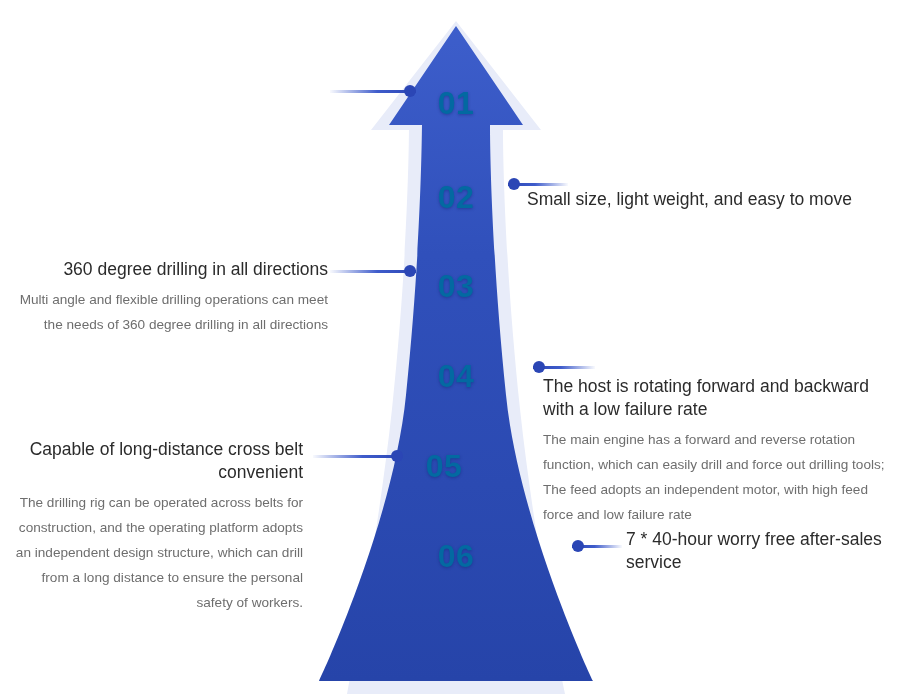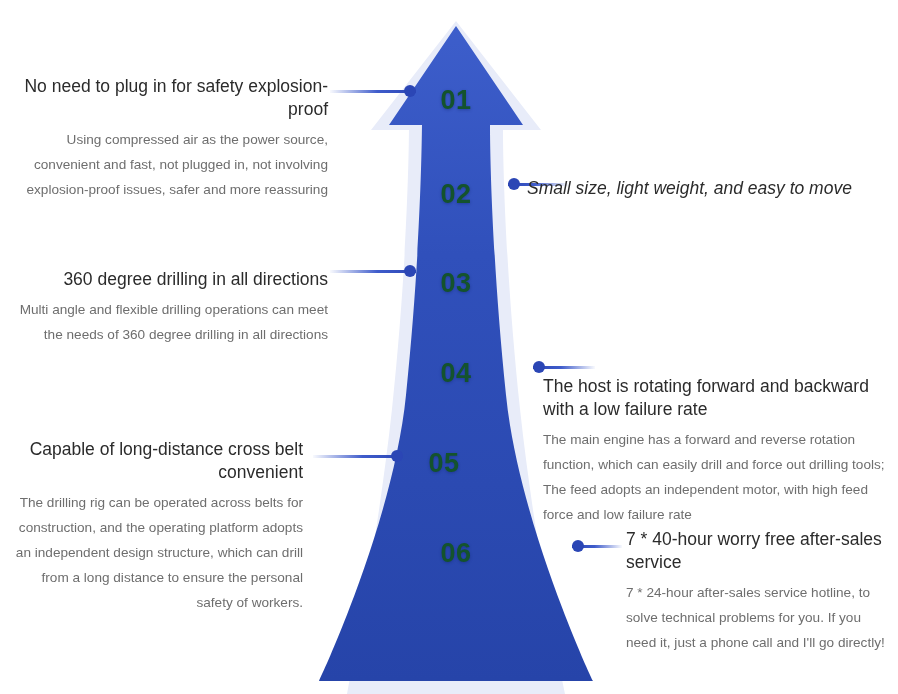--- a/index.html
+++ b/index.html
@@ -27,22 +27,22 @@
     width: 898px;
     height: 694px;
   }
 
   
   .step-number {
     position: absolute;
     width: 120px;
     margin-left: -60px;
     text-align: center;
-    color: #14532d;
-    font-size: 27px;
+    color: #0369a1;
+    font-size: 32px;
     font-weight: bold;
     letter-spacing: 0.5px;
     text-shadow: 0 1px 3px rgba(18, 36, 110, 0.45);
   }
 
   
   .item-block {
     position: absolute;
   }
   .item-title {
@@ -128,38 +128,34 @@
   <div class="step-number" style="left:456px; top:179px;">02</div>
   <div class="step-number" style="left:456px; top:268px;">03</div>
   <div class="step-number" style="left:456px; top:358px;">04</div>
   <div class="step-number" style="left:444px; top:448px;">05</div>
   <div class="step-number" style="left:456px; top:538px;">06</div>
 
   <div class="connector to-left" style="left:330px; top:85px; width:86px;">
     <span class="line"></span>
     <span class="dot"></span>
   </div>
-  <div class="item-block left-block" style="left:10px; top:75px; width:318px;">
-    <p class="item-title">No need to plug in for safety explosion-proof</p>
-    <p class="item-body">Using compressed air as the power source, convenient and fast, not plugged in, not involving explosion-proof issues, safer and more reassuring</p>
-  </div>
 
   <div class="connector to-right" style="left:508px; top:178px; width:60px;">
     <span class="line"></span>
     <span class="dot"></span>
   </div>
-  <div class="item-block right-block" style="left:527px; top:177px; width:362px;font-style:italic;">
+  <div class="item-block right-block" style="left:527px; top:188px; width:362px;">
     <p class="item-title">Small size, light weight, and easy to move</p>
   </div>
 
   <div class="connector to-left" style="left:330px; top:265px; width:86px;">
     <span class="line"></span>
     <span class="dot"></span>
   </div>
-  <div class="item-block left-block" style="left:10px; top:258px; width:318px;margin-top:10px;">
+  <div class="item-block left-block" style="left:10px; top:258px; width:318px;">
     <p class="item-title">360 degree drilling in all directions</p>
     <p class="item-body">Multi angle and flexible drilling operations can meet the needs of 360 degree drilling in all directions</p>
   </div>
 
   <div class="connector to-right" style="left:533px; top:361px; width:62px;">
     <span class="line"></span>
     <span class="dot"></span>
   </div>
   <div class="item-block right-block" style="left:543px; top:348px; width:350px;margin-top:27px;">
     <p class="item-title">The host is rotating forward and backward with a low failure rate</p>
@@ -174,16 +170,15 @@
     <p class="item-title">Capable of long-distance cross belt convenient</p>
     <p class="item-body">The drilling rig can be operated across belts for construction, and the operating platform adopts an independent design structure, which can drill from a long distance to ensure the personal safety of workers.</p>
   </div>
 
   <div class="connector to-right" style="left:572px; top:540px; width:50px;">
     <span class="line"></span>
     <span class="dot"></span>
   </div>
   <div class="item-block right-block" style="left:626px; top:528px; width:268px;">
     <p class="item-title">7 * 40-hour worry free after-sales service</p>
-    <p class="item-body">7 * 24-hour after-sales service hotline, to solve technical problems for you. If you need it, just a phone call and I'll go directly!</p>
   </div>
 
 </div>
 
 </body></html>

